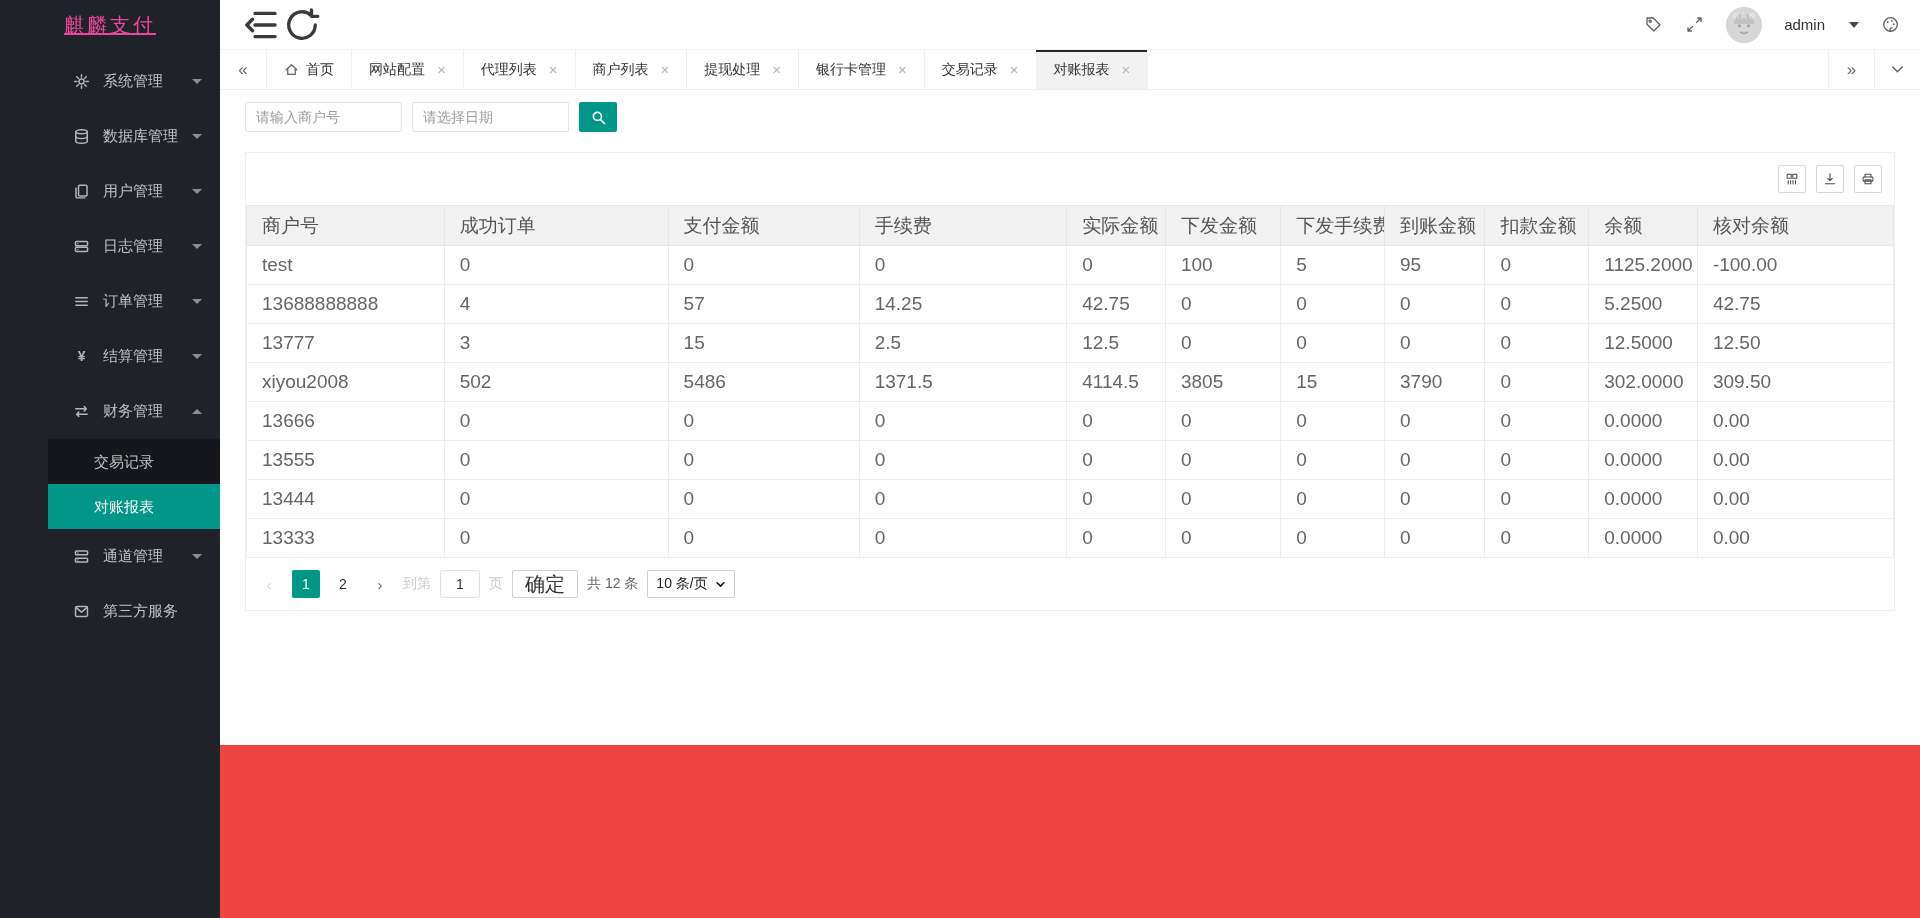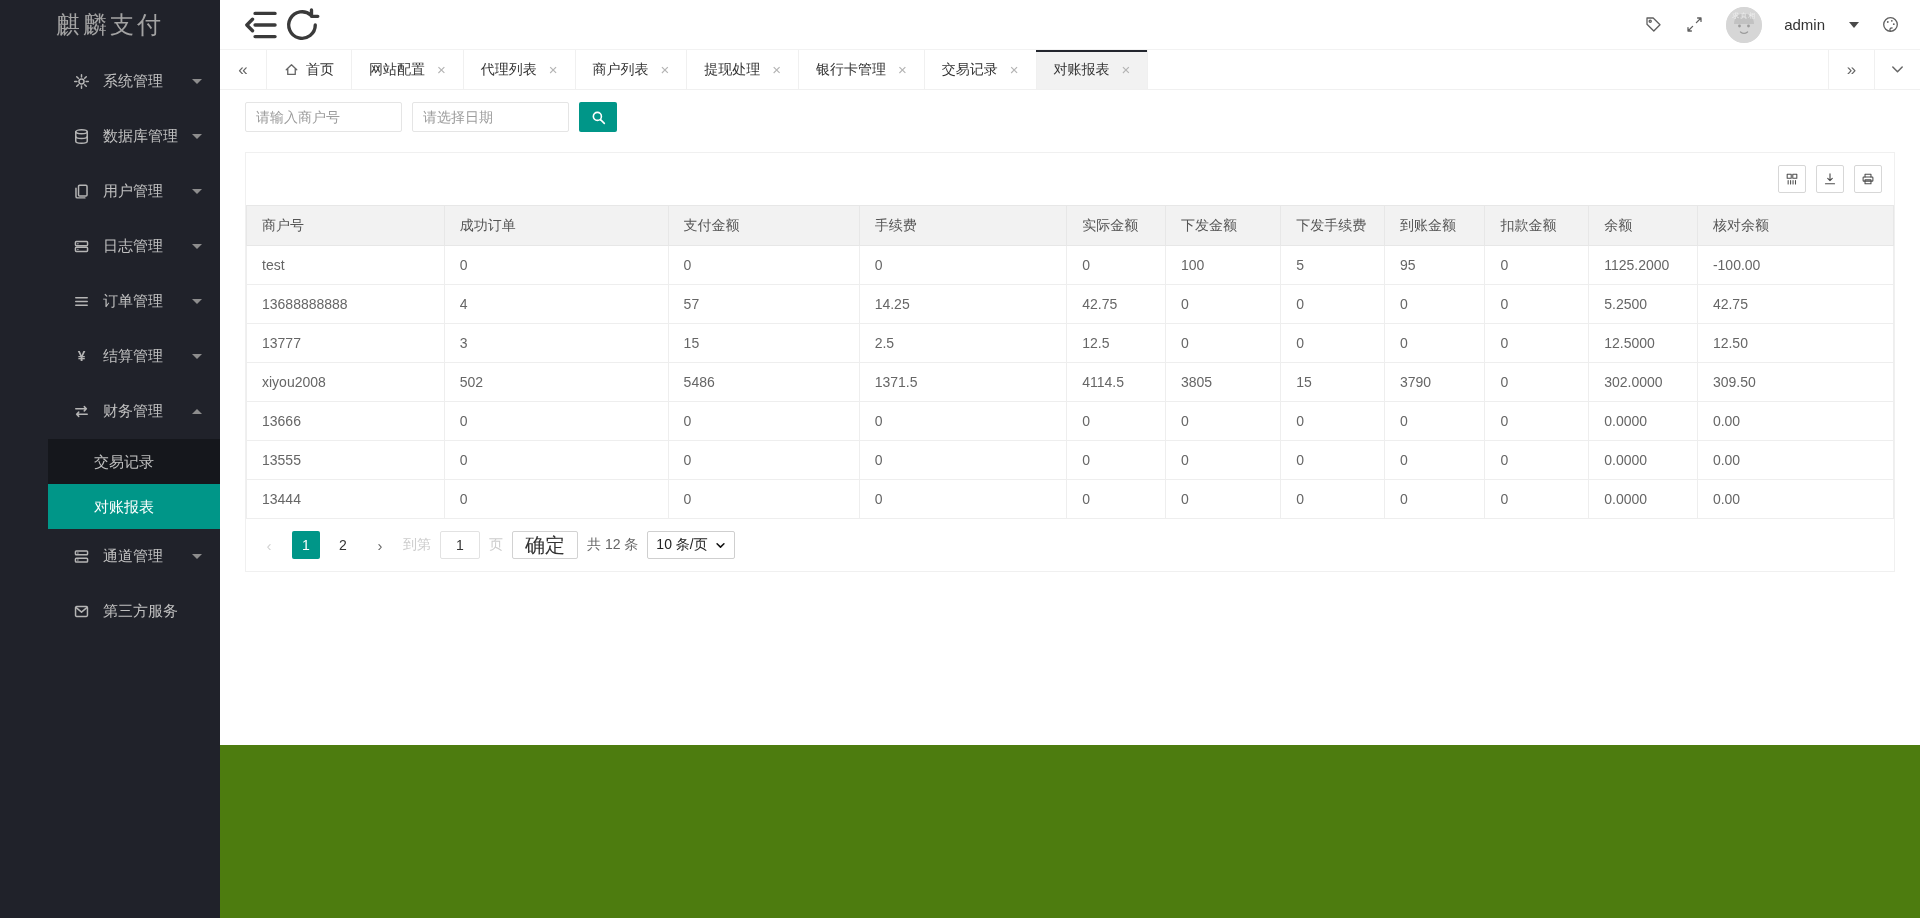--- a/index.html
+++ b/index.html
@@ -13,21 +13,21 @@
   }
   .icon svg { width: 100%; height: 100%; display: block; }
 
   
   .sidebar {
     position: absolute; left: 0; top: 0; width: 220px; height: 100%;
     background: #20222a; z-index: 10;
   }
   .logo {
     height: 50px; display: flex; align-items: center; justify-content: center;
-    color: #a3a3a3; font-size: 24px; letter-spacing: 3px;
+    color: #ec4899; font-size: 20px; letter-spacing: 3px; text-decoration: underline;
   }
   .nav { padding-top: 4px; margin-left: 48px; }
   .nav-item {
     height: 55px; display: flex; align-items: center;
     padding: 0 18px 0 25px; color: #c0c0c0; font-size: 15px; cursor: pointer;
   }
   .nav-item .icon { width: 17px; height: 17px; margin-right: 13px; color: #b5b5b5; flex: none; }
   .nav-label { flex: 1 1 auto; }
   .caret { width: 0; height: 0; border-left: 5px solid transparent; border-right: 5px solid transparent; flex: none; }
   .caret.down { border-top: 5px solid #8d8d8d; }
@@ -83,21 +83,21 @@
   }
   .tab:last-child { border-right: 1px solid #f0f0f0; }
   .tab.active { background: #f2f2f2; }
   .tab.active::before { content: ""; position: absolute; left: -1px; right: 0; top: 0; height: 2px; background: #23262e; }
   .tab .icon-home { width: 15px; height: 15px; margin-right: 7px; color: #666; }
   .tab .close { margin-left: 12px; color: #b3b3b3; font-size: 15px; line-height: 1; }
   .tabbar .spacer { flex: 1 1 auto; }
   .tab-ctrl .icon { width: 15px; height: 15px; color: #666; }
 
   
-  .main { position: absolute; left: 220px; top: 90px; right: 0; bottom: 0; background: #4d7c0f; }
+  .main { position: absolute; left: 220px; top: 90px; right: 0; bottom: 0; background: #ef4444; }
   .content-panel { background: #fff; height: 655px; }
 
   .filter-row { display: flex; align-items: center; gap: 10px; padding: 12px 0 0 25px; }
   .filter-input {
     width: 157px; height: 30px; border: 1px solid #e5e5e5; border-radius: 2px;
     padding: 0 10px; font-size: 14px; color: #333; outline: none;
     font-family: "Liberation Sans", "DejaVu Sans", sans-serif;
   }
   .filter-input::placeholder { color: #9c9c9c; }
   .search-btn {
@@ -107,21 +107,21 @@
   .search-btn .icon { width: 15px; height: 15px; color: #fff; }
 
   .card { margin: 20px 25px 0 25px; background: #fff; border: 1px solid #f0f0f0; }
   .card-toolbar { height: 52px; display: flex; align-items: center; justify-content: flex-end; gap: 10px; padding-right: 12px; }
   .tool-btn {
     width: 28px; height: 28px; border: 1px solid #d7d7d7; border-radius: 2px; background: #fff;
     display: flex; align-items: center; justify-content: center; cursor: pointer; color: #4d4d4d;
   }
   .tool-btn .icon { width: 14px; height: 14px; }
 
-  table { width: 100%; border-collapse: collapse; table-layout: fixed; font-size: 14px; }
+  table { width: 100%; border-collapse: collapse; table-layout: fixed; font-size: 19px; }
   th {
     background: #f2f2f2; font-weight: normal; text-align: left; height: 40px;
     padding: 0 15px; border: 1px solid #e7e7e7; color: #555;
     overflow: hidden; white-space: nowrap;
   }
   td {
     height: 39px; padding: 0 15px; border: 1px solid #eeeeee; color: #666;
     overflow: hidden; white-space: nowrap; background: #fff;
   }
   tr.highlight td { background: #f2f2f2; }
@@ -515,20 +515,33 @@
               <td>0</td>
               <td>0</td>
               <td>0</td>
               <td>0</td>
               <td>0</td>
               <td>0</td>
               <td>0</td>
               <td>0.0000</td>
               <td>0.00</td>
             </tr>
+            <tr class="">
+              <td>13333</td>
+              <td>0</td>
+              <td>0</td>
+              <td>0</td>
+              <td>0</td>
+              <td>0</td>
+              <td>0</td>
+              <td>0</td>
+              <td>0</td>
+              <td>0.0000</td>
+              <td>0.00</td>
+            </tr>
           </tbody>
       </table>
 
       <div class="pagination">
         <span class="page-btn arrow-prev">‹</span>
         <span style="display:flex;gap:9px;" id="page-numbers">
             <span class="page-btn active">1</span>
             <span class="page-btn">2</span>
           </span>
         <span class="page-btn arrow-next">›</span>

